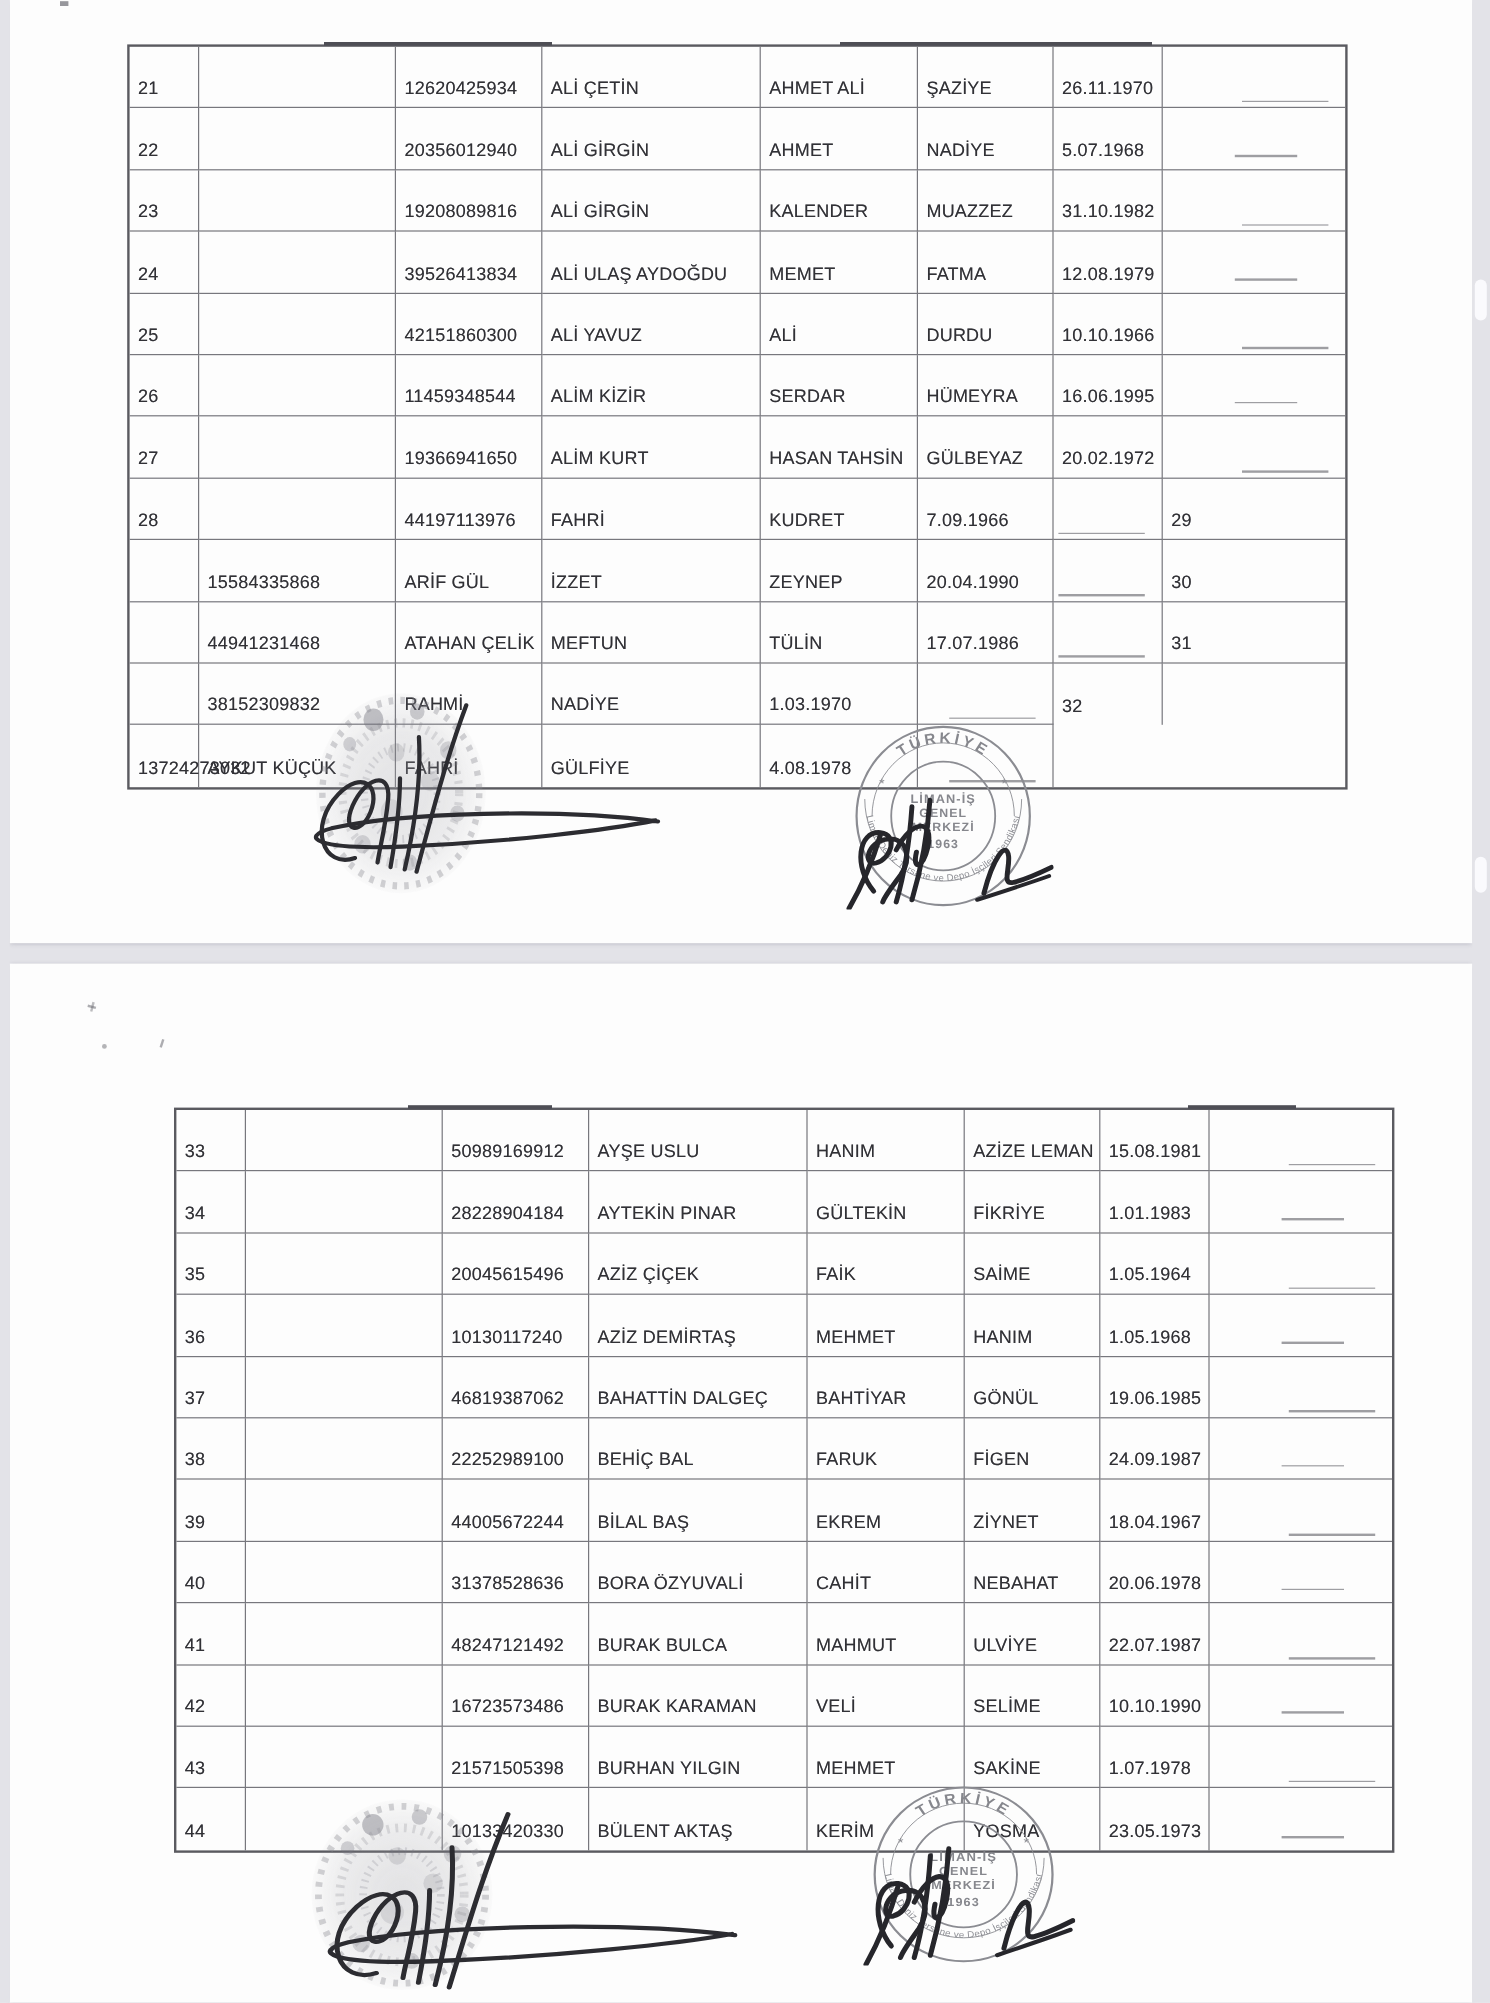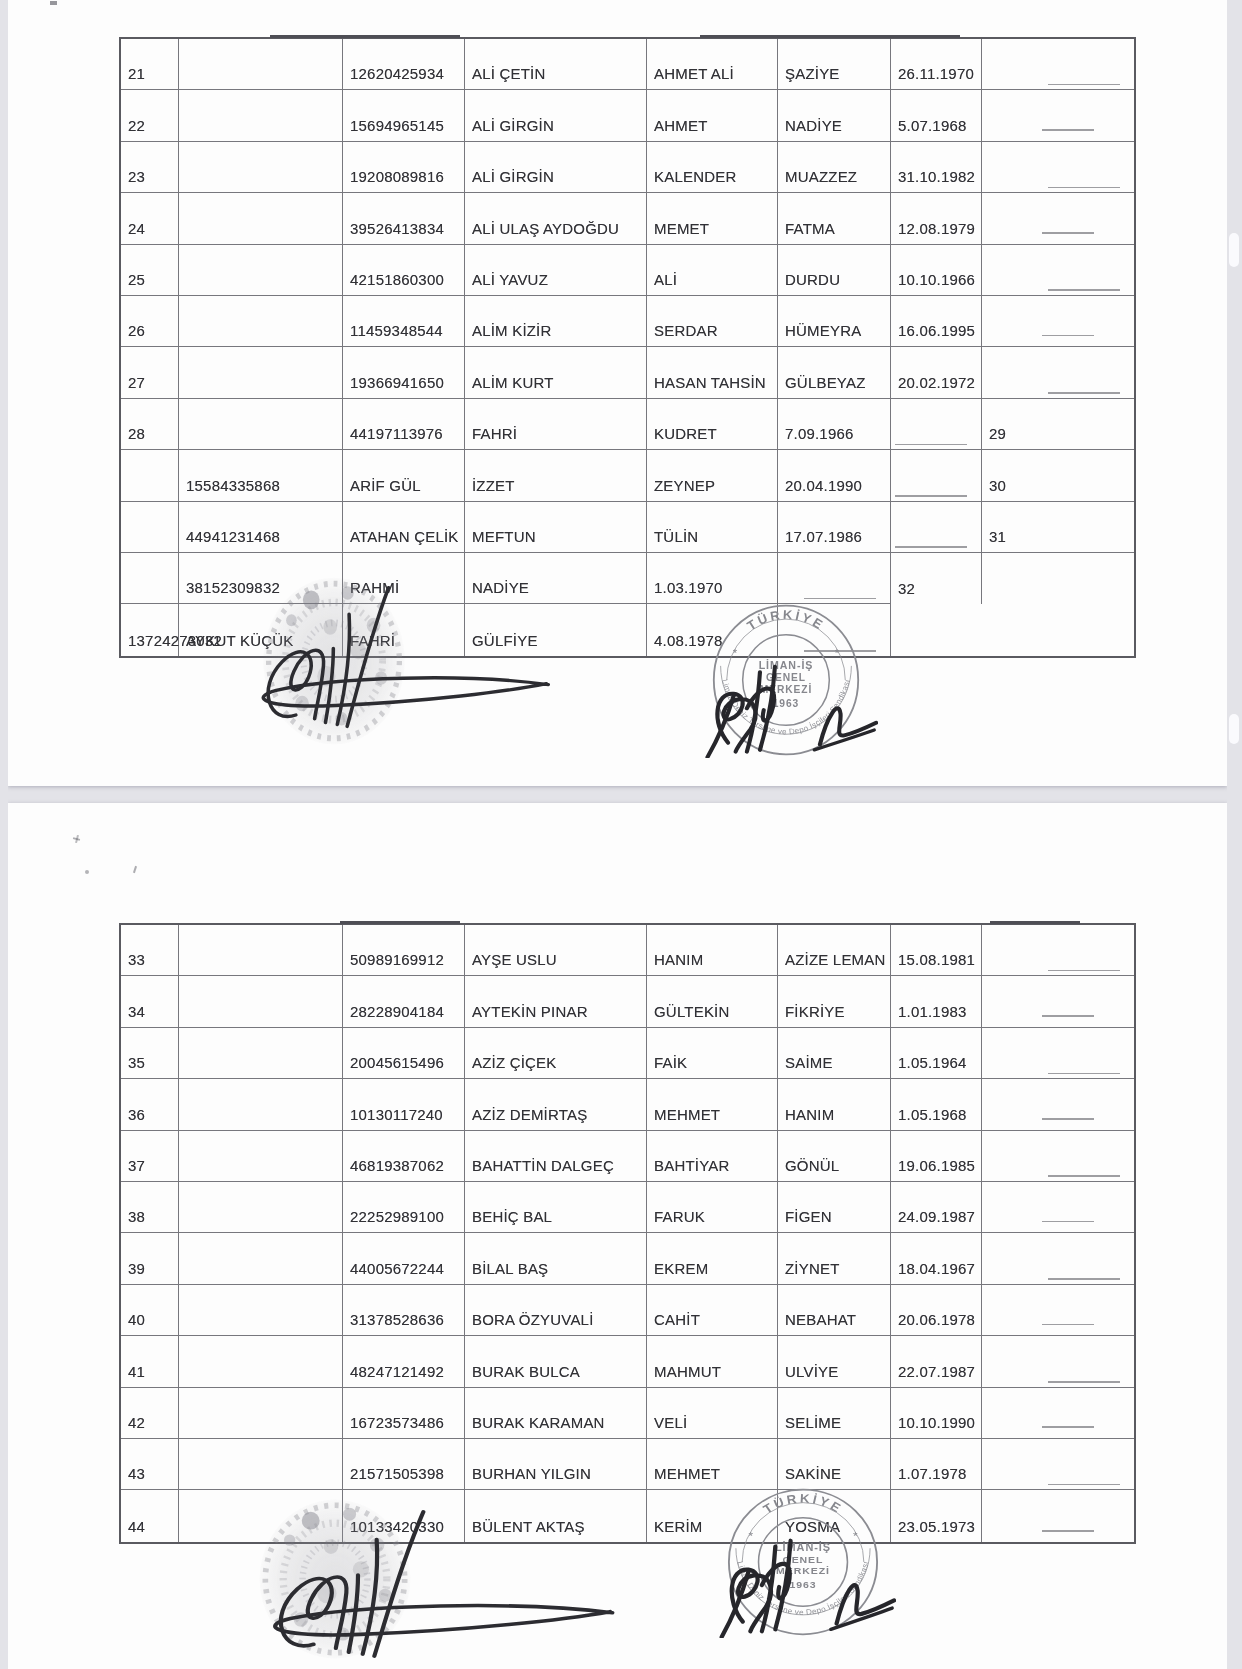--- a/index.html
+++ b/index.html
@@ -17,30 +17,30 @@
   #page1{top:0;height:786px;}
   #page2{top:803px;height:866px;}
   .edge{position:absolute;top:0;height:1669px;background:#e3e3e8;z-index:6;}
   .edge.left{left:0;width:8px;}
   .edge.right{left:1227px;width:15px;}
   .thumb{position:absolute;left:2px;width:10px;background:#fafafd;border-radius:5px;}
   .thumb.t1{top:233px;height:34px;}
   .thumb.t2{top:714px;height:30px;}
 
   .sheet-table{
-    position:absolute;left:119px;width:1013px;height:617px;
+    position:absolute;left:106px;width:1013px;height:617px;
     display:grid;
     grid-template-columns:58px 164px 122px 182px 131px 113px 91px 152px;
     grid-auto-rows:51.4px;
     border:2px solid #5a5a60;
     z-index:2;
     box-sizing:content-box;
   }
   #table1{top:37px;}
-  #table2{top:923px;}
+  #table2{top:923px;margin-left:39px;}
   .cell{
     position:relative;
     border-right:1px solid #77777d;
     border-bottom:1px solid #77777d;
     display:flex;align-items:flex-end;
     padding:0 3px 7px 7px;
     font-size:15px;color:#313136;
     letter-spacing:.2px;
     white-space:nowrap;overflow:visible;
     text-shadow:0 0 .5px rgba(49,49,54,.55);
@@ -68,21 +68,21 @@
       <div class="cell no">21</div>
       <div class="cell blank"></div>
       <div class="cell id">12620425934</div>
       <div class="cell name">ALİ ÇETİN</div>
       <div class="cell father">AHMET ALİ</div>
       <div class="cell mother">ŞAZİYE</div>
       <div class="cell dob">26.11.1970</div>
       <div class="cell notes"></div>
       <div class="cell no">22</div>
       <div class="cell blank"></div>
-      <div class="cell id">15694965145</div>
+      <div class="cell id">20356012940</div>
       <div class="cell name">ALİ GİRGİN</div>
       <div class="cell father">AHMET</div>
       <div class="cell mother">NADİYE</div>
       <div class="cell dob">5.07.1968</div>
       <div class="cell notes"></div>
       <div class="cell no">23</div>
       <div class="cell blank"></div>
       <div class="cell id">19208089816</div>
       <div class="cell name">ALİ GİRGİN</div>
       <div class="cell father">KALENDER</div>

